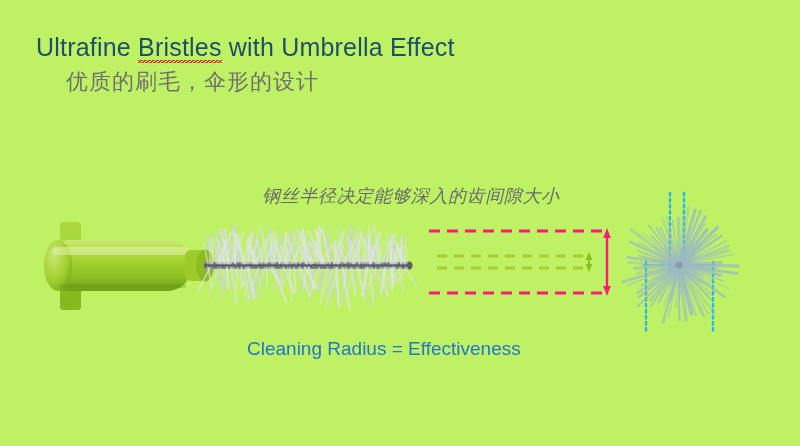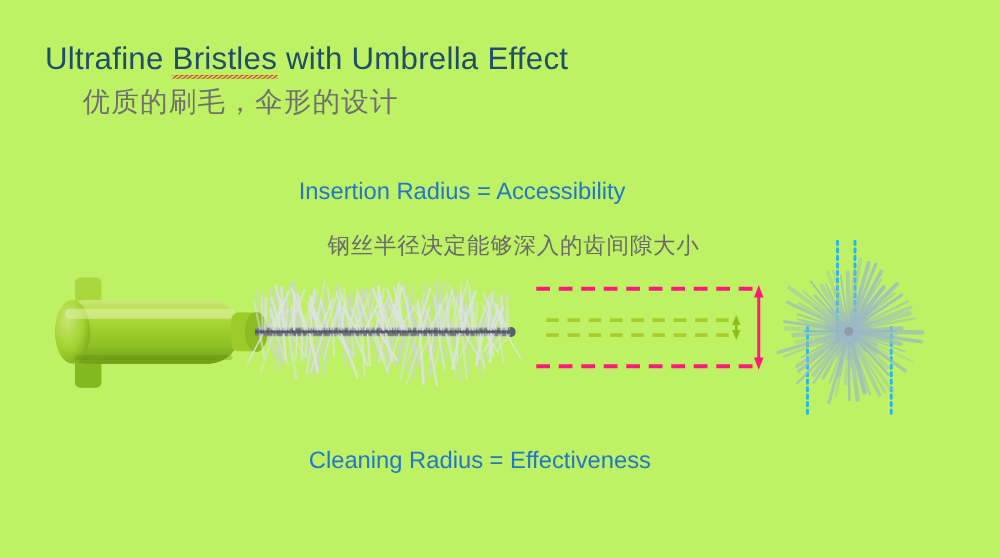--- a/index.html
+++ b/index.html
@@ -20,38 +20,37 @@
   .title-zh{position:absolute;left:36px;top:67px;font-size:22px;color:#6f6f6f;
             letter-spacing:1px;white-space:nowrap;margin-left:30px;}
   .logo{position:absolute;right:31px;top:31px;font-size:21px;color:#32465e;
         letter-spacing:1.1px;white-space:nowrap;}
 
   
   .cap{position:absolute;white-space:nowrap;}
   .cap-en{font-size:19px;color:#2277c8;}
   .cap-zh{font-size:18px;color:#6a6a6a;letter-spacing:.6px;}
   #ins-en{left:239px;top:143px;}
-  #ins-zh{left:262px;top:184px;}
-  #cln-en{left:247px;top:358px;}
+  #ins-zh{left:262px;top:184px;font-style:italic;}
+  #cln-en{left:247px;top:338px;}
   #cln-zh{left:260px;top:376px;}
 
   
   svg.layer{position:absolute;left:0;top:0;width:800px;height:446px;overflow:visible;}
 </style>
 </head>
 <body>
 
 <div id="slide">
 
   <div class="title-en"><span>Ultrafine </span><span class="sp">Bristles</span><span> with Umbrella Effect</span></div>
 
   <div class="title-zh">优质的刷毛，伞形的设计</div>
 
 
-  <div class="cap cap-en" id="ins-en">Insertion Radius = Accessibility</div>
   <div class="cap cap-zh" id="ins-zh">钢丝半径决定能够深入的齿间隙大小</div>
 
   <div class="cap cap-en" id="cln-en">Cleaning Radius = Effectiveness</div>
 
   <svg class="layer" viewBox="0 0 800 446">
     <defs>
       <linearGradient id="hg" x1="0" y1="0" x2="0" y2="1">
         <stop offset="0" stop-color="#cbe77a"></stop>
         <stop offset="0.16" stop-color="#b9e04f"></stop>
         <stop offset="0.42" stop-color="#a2d22e"></stop>

